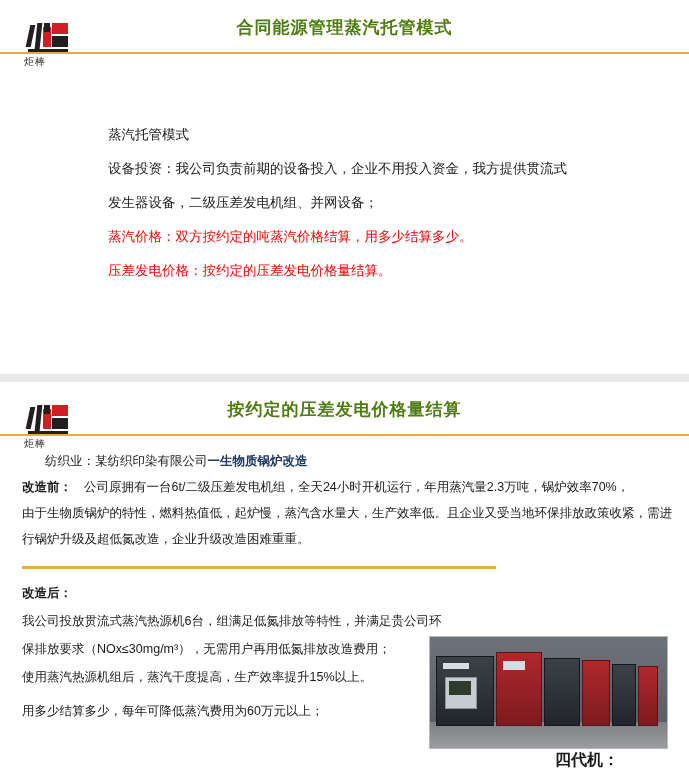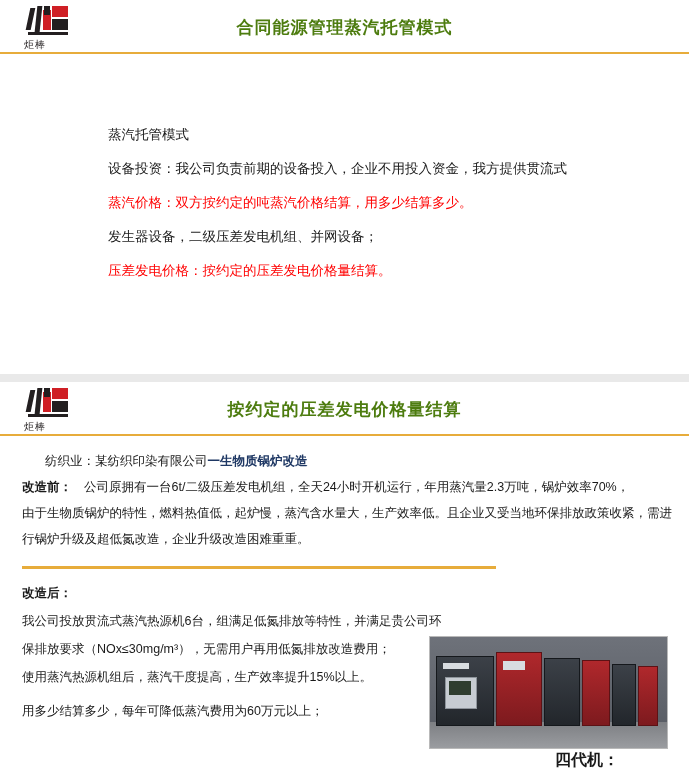--- a/index.html
+++ b/index.html
@@ -36,21 +36,21 @@
     position: absolute;
     left: 0;
     right: 0;
     top: 52px;
     height: 2px;
     background: #e7ac3b;
   }
   .logo {
     position: absolute;
     left: 22px;
-    top: 6px;
+    top: 23px;
     width: 56px;
     height: 46px;
   }
   .logo-mark {
     position: relative;
     width: 52px;
     height: 32px;
   }
   .logo-mark .blk {
     position: absolute;
@@ -190,22 +190,22 @@
         </div>
         <div class="logo-text">炬棒</div>
       </div>
       <div class="hdr-title">合同能源管理蒸汽托管模式</div>
       <div class="hdr-rule"></div>
     </div>
 
     <div class="s1-body">
       <div class="ln">蒸汽托管模式</div>
       <div class="ln">设备投资：我公司负责前期的设备投入，企业不用投入资金，我方提供贯流式</div>
+      <div class="ln">发生器设备，二级压差发电机组、并网设备；</div>
       <div class="ln red">蒸汽价格：双方按约定的吨蒸汽价格结算，用多少结算多少。</div>
-      <div class="ln">发生器设备，二级压差发电机组、并网设备；</div>
       <div class="ln red">压差发电价格：按约定的压差发电价格量结算。</div>
     </div>
   </div>
 
   <div class="slide slide-2">
     <div class="hdr">
       <div class="logo">
         <div class="logo-mark">
           <div class="blk" style="left:6px;  top:2px;  width:5px;  height:22px; transform:skewX(-12deg);"></div>
           <div class="blk" style="left:14px; top:0px;  width:5px;  height:26px; transform:skewX(-6deg);"></div>

